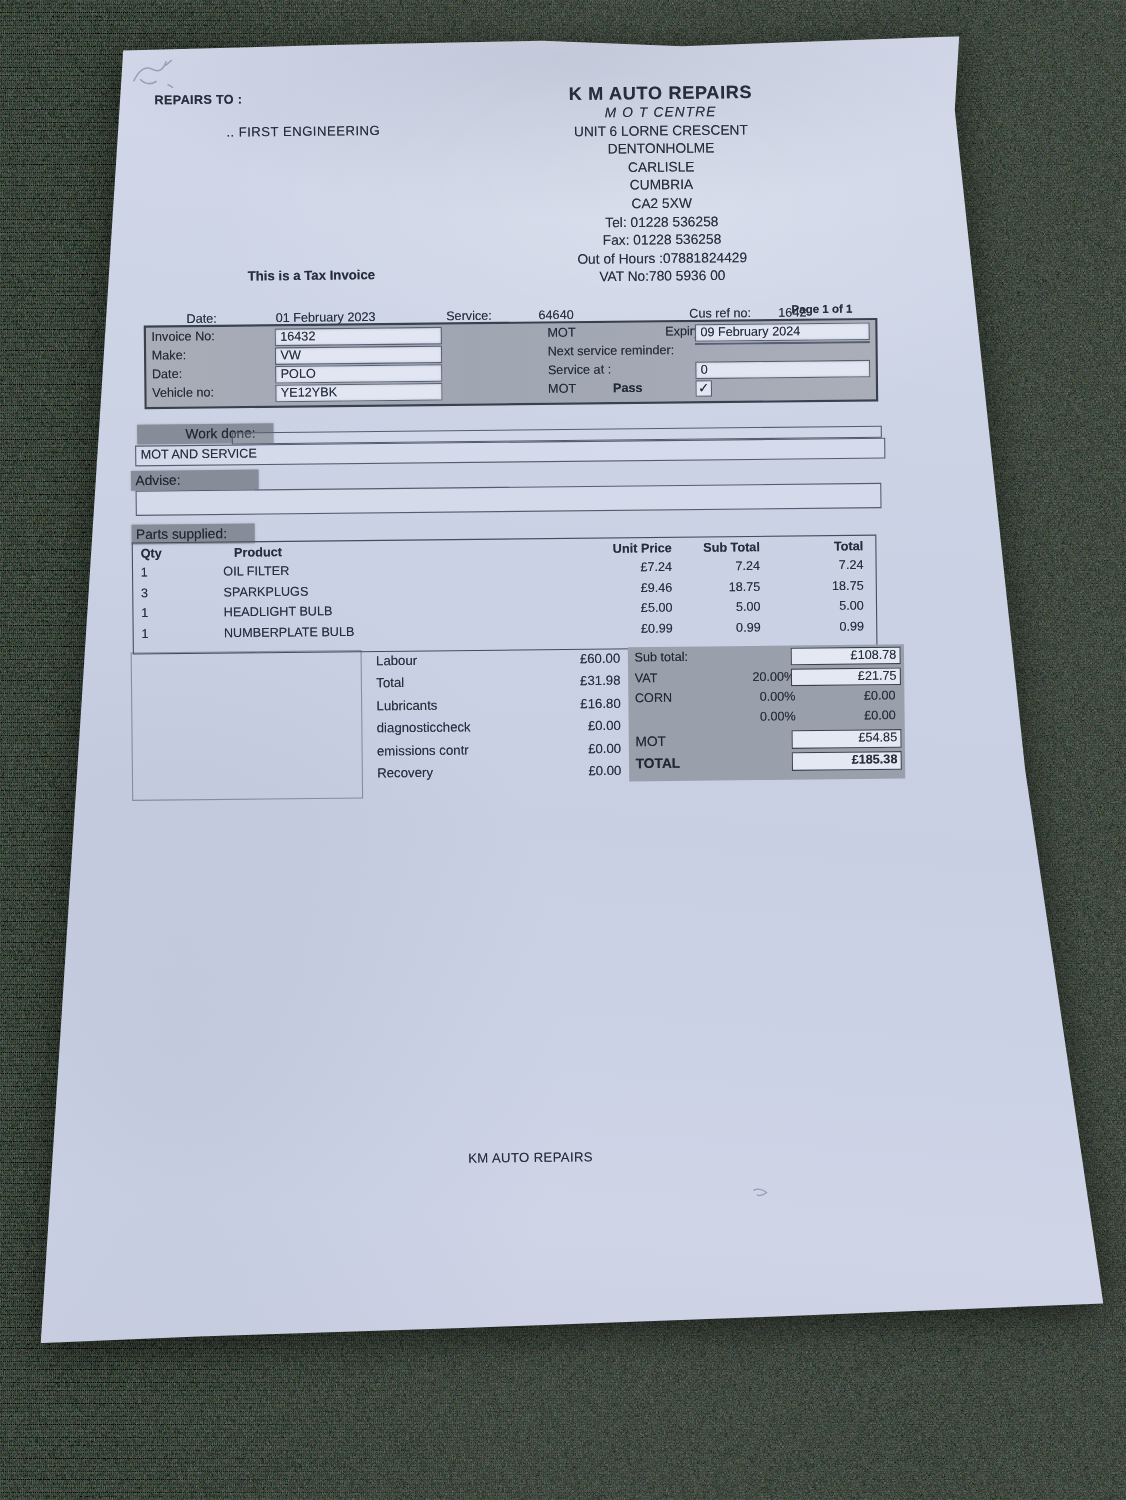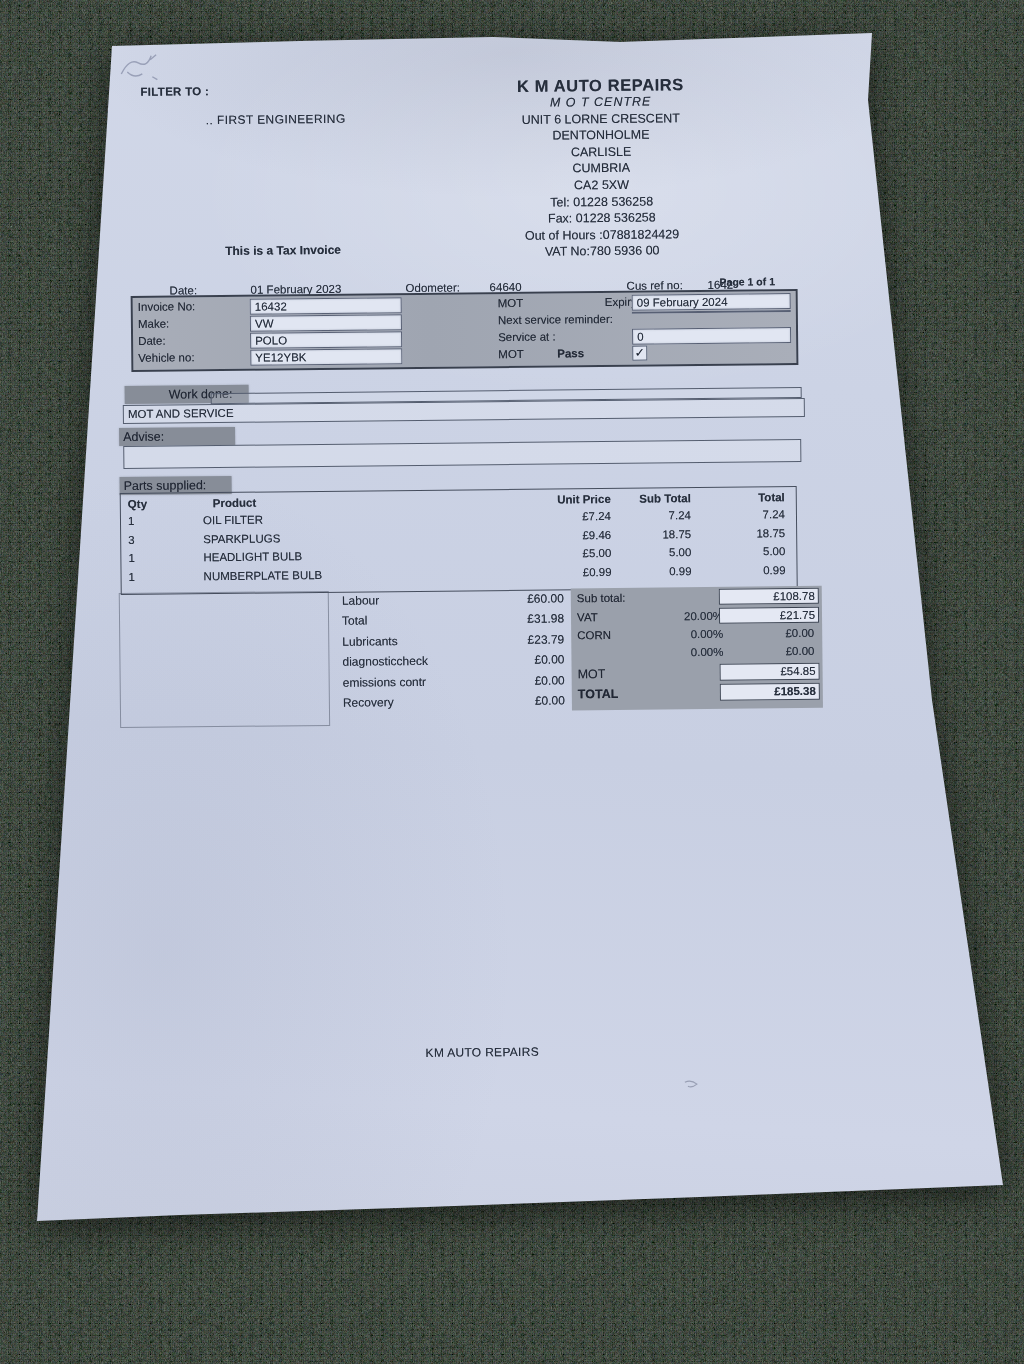--- a/index.html
+++ b/index.html
@@ -101,21 +101,21 @@
   </div>
 
   <div class="paper-wrap">
   <div class="paper">
     <div class="content">
 
       <svg class="abs" style="left:120px;top:40px;" width="70" height="44">
         <path d="M6,30 q8,-16 17,-11 t13,-7 m-24,16 q7,7 15,2 m8,-14 l6,-5 m-4,22 l5,3" fill="none" stroke="#6d7492" stroke-width="1.4" opacity="0.55"></path>
       </svg>
 
-      <div class="abs t11 b" style="left:145px;top:81px;letter-spacing:.3px;">FILTER TO :</div>
+      <div class="abs t11 b" style="left:145px;top:81px;letter-spacing:.3px;">REPAIRS TO :</div>
       <div class="abs t12" style="left:210px;top:110px;letter-spacing:.4px;">.. FIRST ENGINEERING</div>
       <div class="abs t12 b" style="left:228px;top:241px;">This is a Tax Invoice</div>
 
       <div class="abs center" style="left:450px;top:77px;width:310px;">
         <div class="b" style="font-size:16.5px;line-height:18px;letter-spacing:.6px;">K M AUTO REPAIRS</div>
         <div class="i t13" style="letter-spacing:1px;">M O T CENTRE</div>
         <div class="t13">UNIT 6  LORNE CRESCENT</div>
         <div class="t13">DENTONHOLME</div>
         <div class="t13">CARLISLE</div>
         <div class="t13">CUMBRIA</div>
@@ -124,21 +124,21 @@
         <div class="t13">Fax: 01228 536258</div>
         <div class="t13">Out of Hours :07881824429</div>
         <div class="t13">VAT No:780 5936 00</div>
       </div>
 
       <div class="abs t10 b" style="left:722px;top:258px;">Page 1 of  1</div>
 
       <div class="abs" style="left:0;top:280px;width:1024px;height:16px;">
         <span class="abs t11" style="left:140px;padding-left:32px;">Date:</span>
         <span class="abs t11" style="left:253px;">01 February 2023</span>
-        <span class="abs t11" style="left:408px;">Odometer:</span>
+        <span class="abs t11" style="left:408px;">Service:</span>
         <span class="abs t11" style="left:492px;">64640</span>
         <span class="abs t11" style="left:629px;">Cus ref no:</span>
         <span class="abs t11" style="left:710px;">1642</span>
       </div>
 
       <div class="abs vtable" style="left:133px;top:292px;width:663px;height:72px;">
         <div class="vrow" style="top:1px;">
           <span class="vlabel" style="left:5px;">Invoice No:</span>
           <span class="inp abs" style="left:117px;top:1px;width:142px;">16432</span>
           <span class="vlabel" style="left:365px;">MOT</span>
@@ -217,21 +217,21 @@
         <div class="chrow">
           <span>Labour</span>
           <span>£60.00</span>
         </div>
         <div class="chrow">
           <span>Total</span>
           <span>£31.98</span>
         </div>
         <div class="chrow">
           <span>Lubricants</span>
-          <span>£23.79</span>
+          <span>£16.80</span>
         </div>
         <div class="chrow">
           <span>diagnosticcheck</span>
           <span>£0.00</span>
         </div>
         <div class="chrow">
           <span>emissions contr</span>
           <span>£0.00</span>
         </div>
         <div class="chrow">

